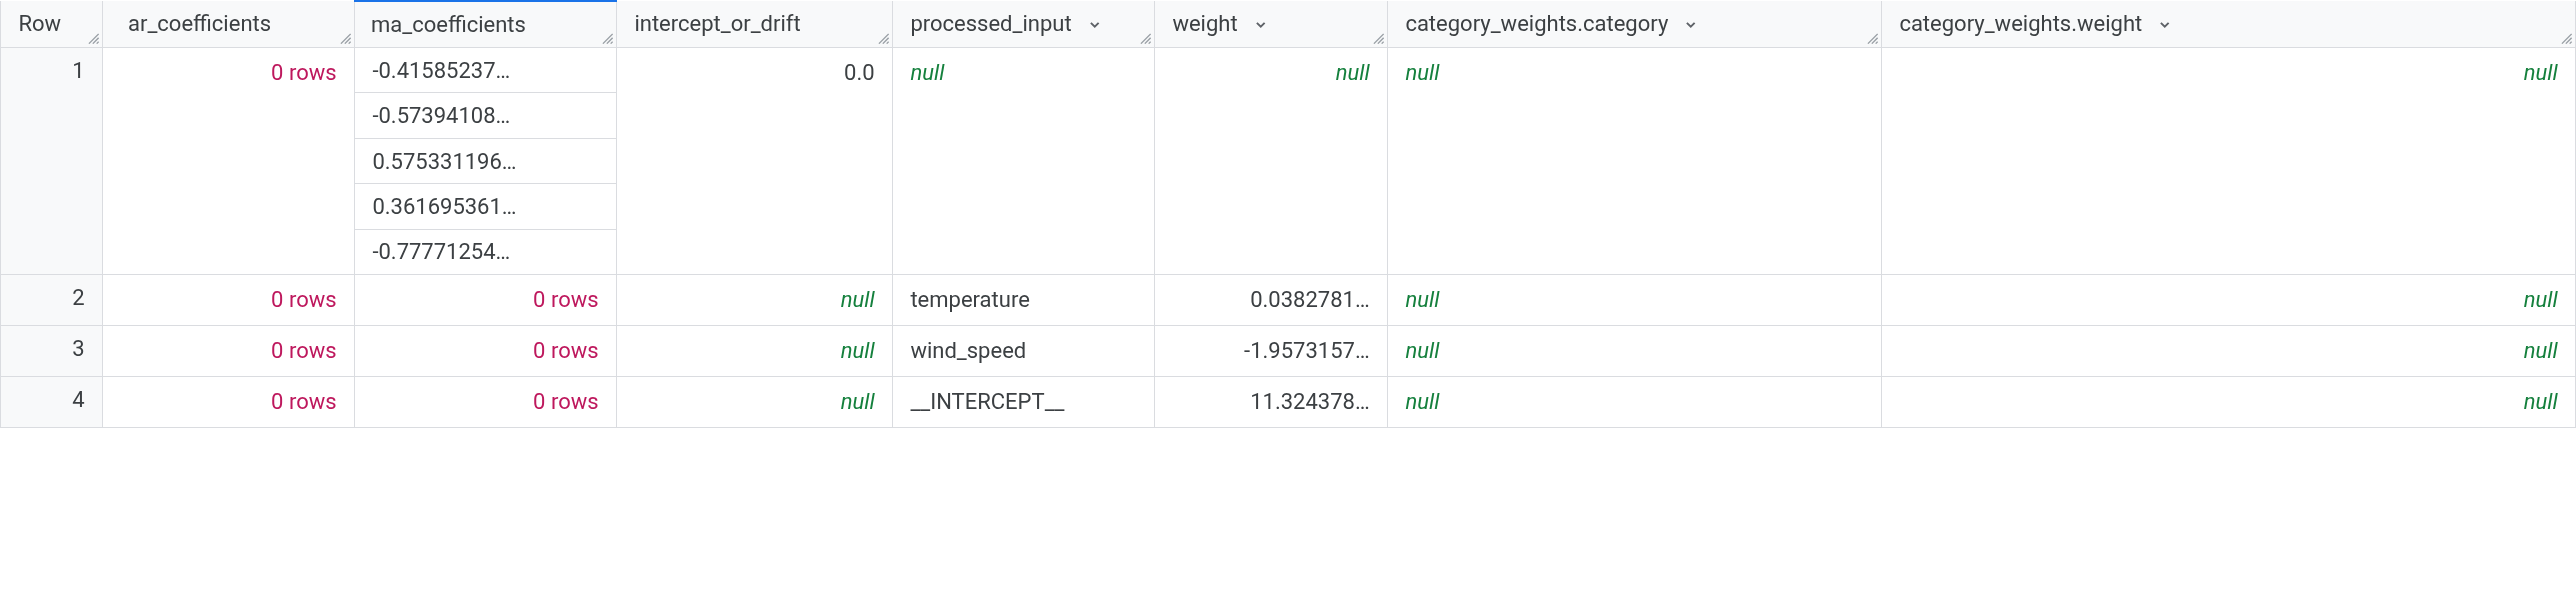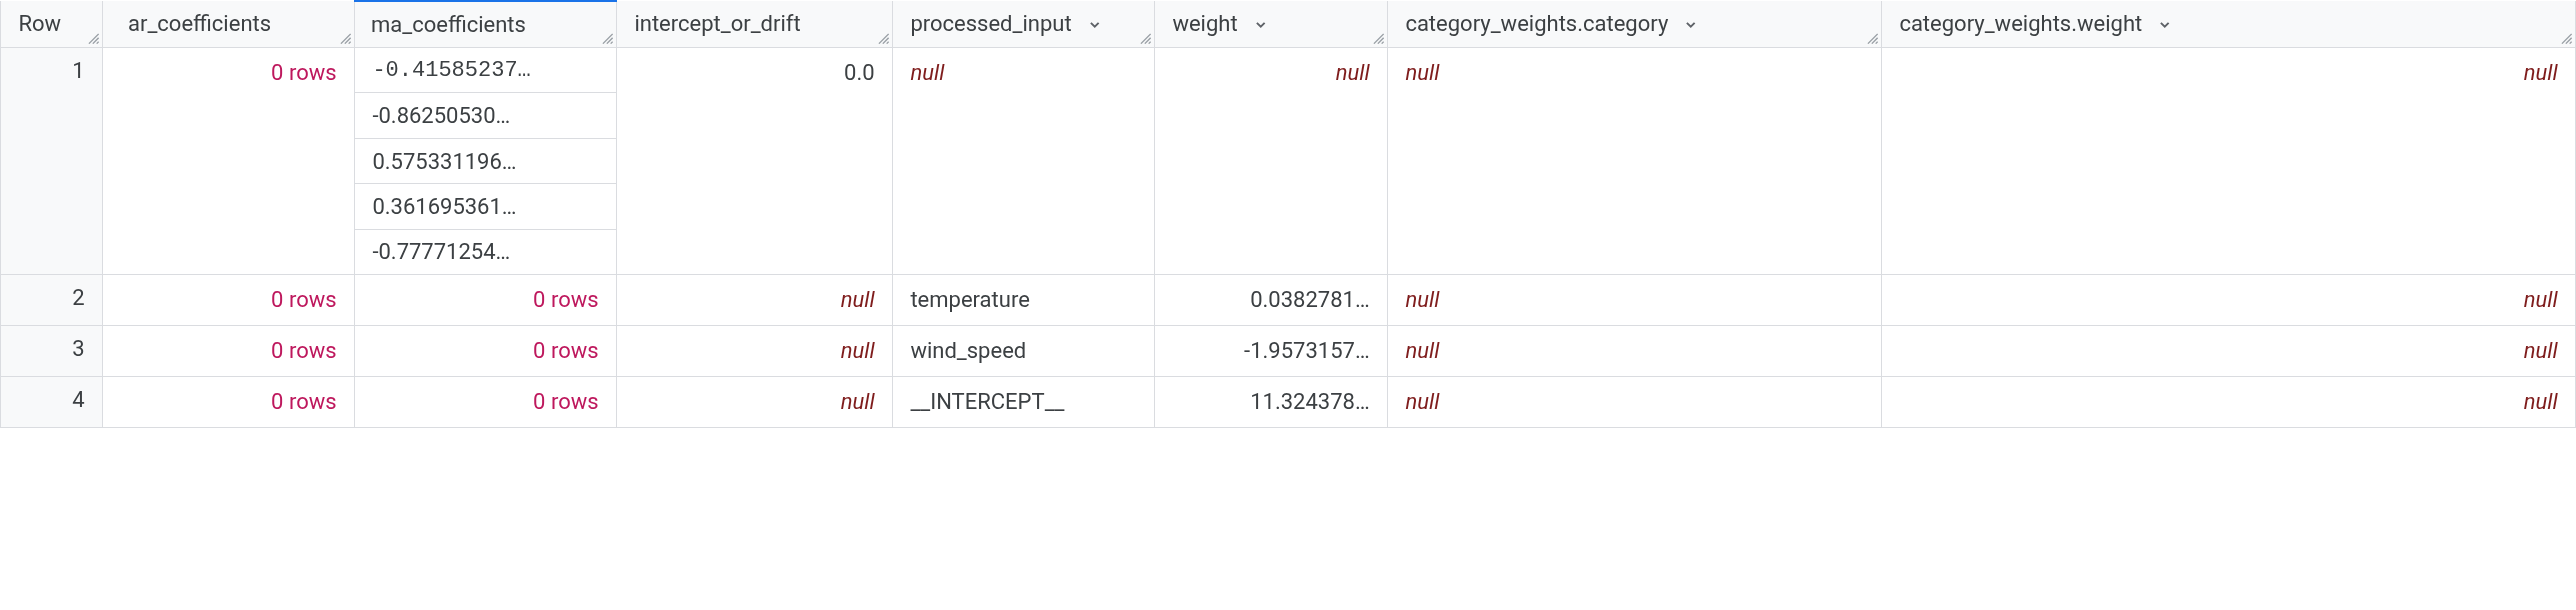--- a/index.html
+++ b/index.html
@@ -61,27 +61,27 @@
     text-overflow: ellipsis;
   }
   .cell.right { text-align: right; }
   .cell.left { text-align: left; }
   .row-num {
     background: #f8f9fa;
     text-align: right;
     color: #3c4043;
     padding: 9.7px 17.4px;
   }
-  .muted { color: #7f1d1d; font-style: italic; }
+  .muted { color: #15803d; font-style: italic; }
   .muted-plain { color: #be185d; }
   .nested-cell {
     border-top: 1px solid #dadce0;
     padding: 9.7px 17.4px;
   }
-  .nested-cell:first-child { border-top: none; font-family: Liberation Mono, monospace; }
+  .nested-cell:first-child { border-top: none; }
 
   
   .c-row { width: 102px; margin-left: 20px; }
   .c-ar  { width: 252px; padding-left: 25px; }
   .c-ma  { width: 262px; }
   .c-int { width: 276px; }
   .c-proc{ width: 262px; }
   .c-wt  { width: 233px; }
   .c-cat { width: 494px; }
   .c-cw  { width: auto; }
@@ -189,21 +189,21 @@
   </div>
 
   <div class="tbody" id="tbody">
       <div class="tr">
         <div class="td row-num c-row">1</div>
         <div class="td c-ar">
           <div class="cell right muted-plain">0 rows</div>
         </div>
         <div class="td c-ma">
           <div class="nested-cell">-0.41585237…</div>
-          <div class="nested-cell">-0.86250530…</div>
+          <div class="nested-cell">-0.57394108…</div>
           <div class="nested-cell">0.575331196…</div>
           <div class="nested-cell">0.361695361…</div>
           <div class="nested-cell">-0.77771254…</div>
         </div>
         <div class="td c-int">
           <div class="cell right">0.0</div>
         </div>
         <div class="td c-proc">
           <div class="cell left muted">null</div>
         </div>

